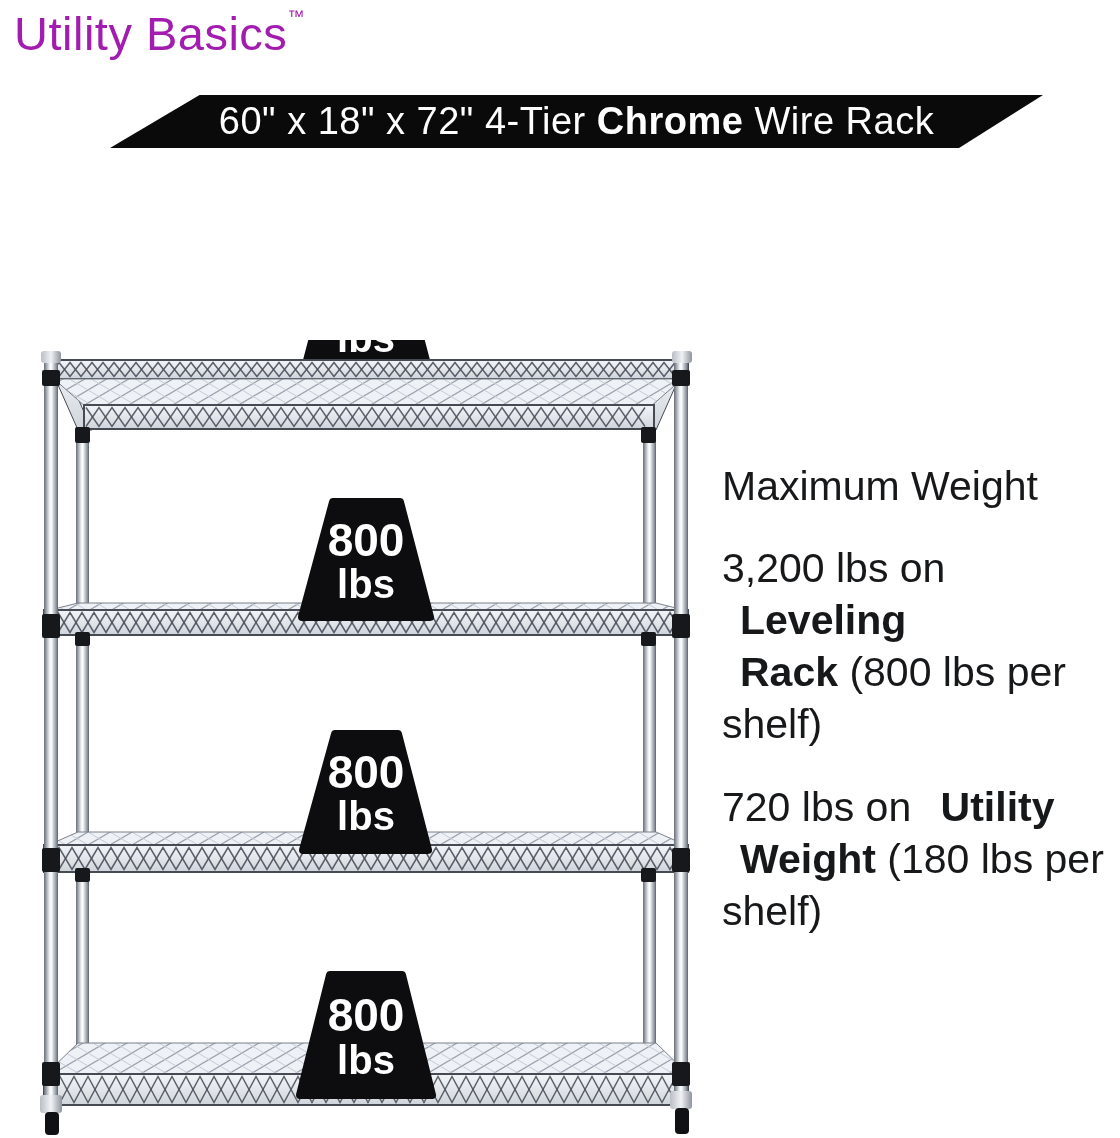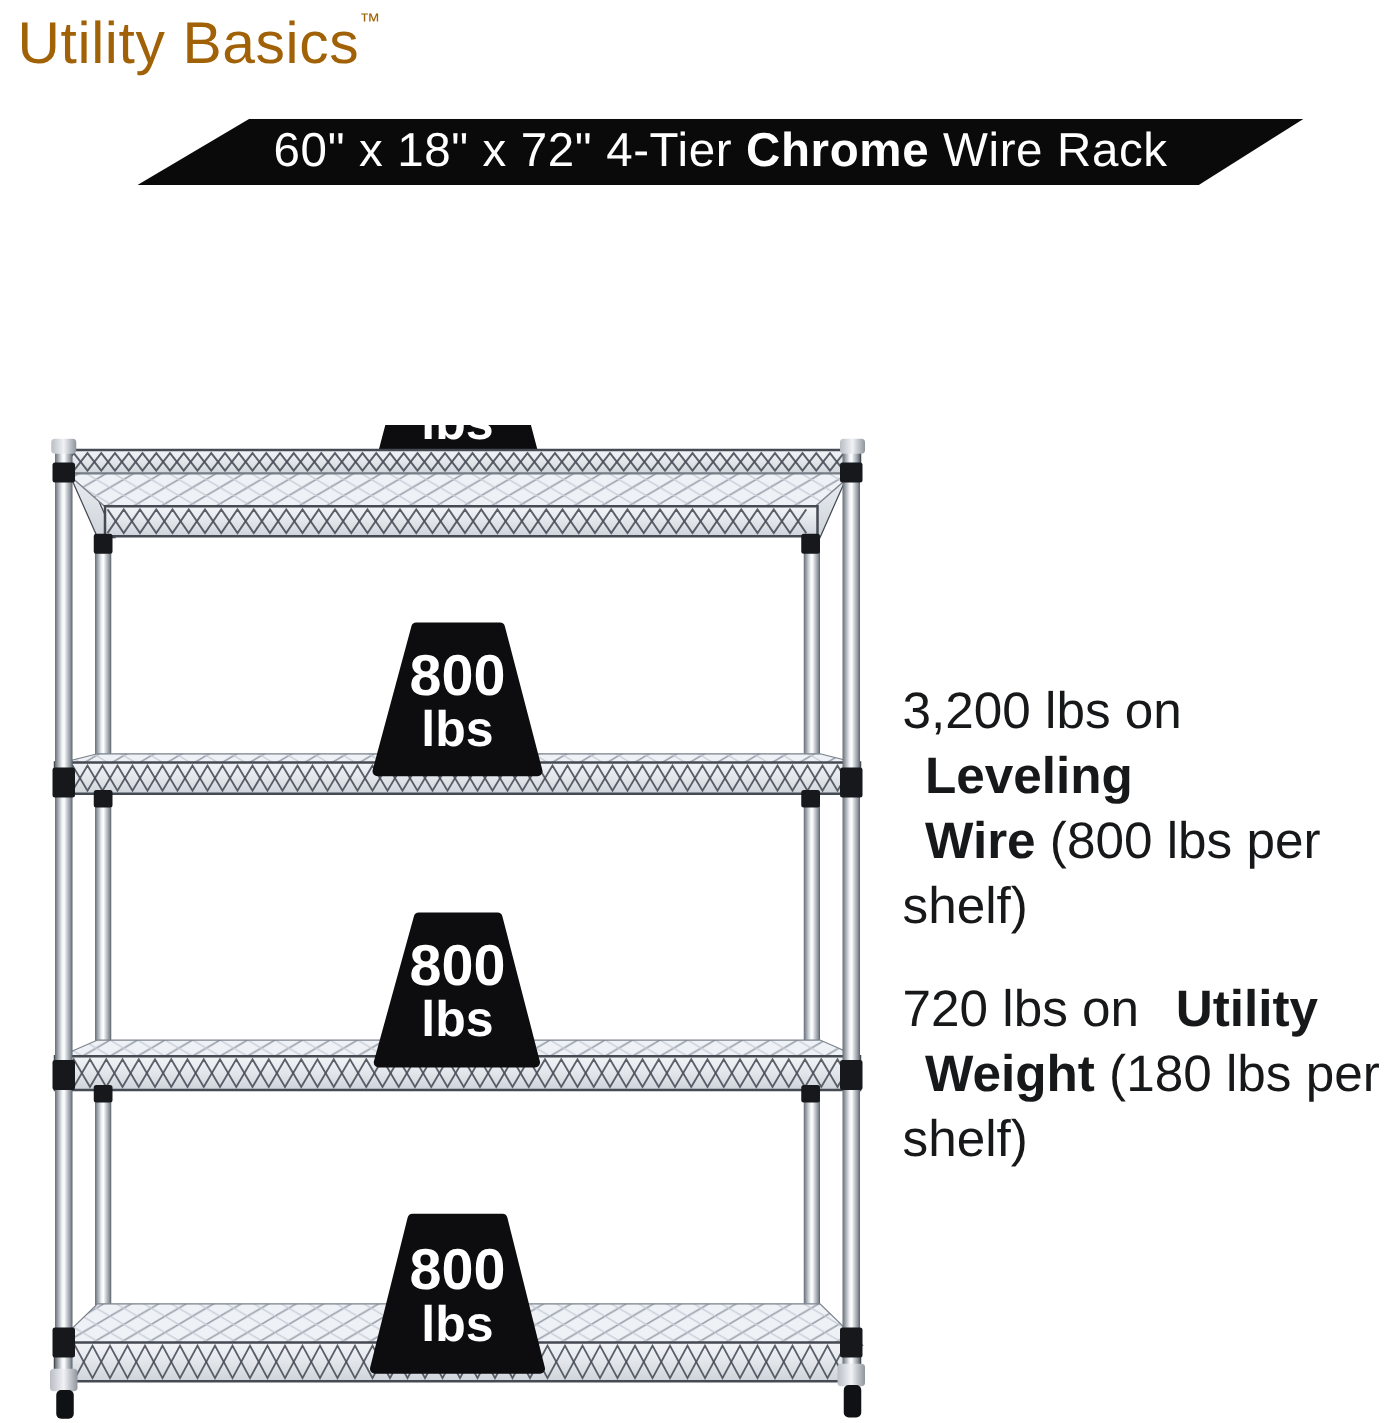--- a/index.html
+++ b/index.html
@@ -3,21 +3,21 @@
 <meta charset="utf-8">
 <style>
   html,body{margin:0;padding:0;}
   body{
     width:1120px;height:1138px;position:relative;background:#ffffff;
     font-family:"Liberation Sans", sans-serif;overflow:hidden;
   }
   
   .logo{
     position:absolute;left:14px;top:6px;
-    font-size:47px;color:#a16207;letter-spacing:.5px;
+    font-size:47px;color:#a21caf;letter-spacing:.5px;
   }
   .logo .tm{font-size:17px;vertical-align:28px;letter-spacing:0;}
   
   .banner{
     position:absolute;left:110px;top:95px;width:933px;height:53px;
     background:#0a0a0b;color:#fff;
     clip-path:polygon(9.6% 0%,100% 0%,91% 100%,0% 100%);
     display:flex;align-items:center;justify-content:center;
   }
   .banner .txt{font-size:38px;white-space:nowrap;letter-spacing:.5px;}
@@ -162,16 +162,16 @@
     <rect class="blackpart" x="672" y="370" width="18" height="16" rx="2"></rect>
     <rect class="blackpart" x="672" y="614" width="18" height="24" rx="2"></rect>
     <rect class="blackpart" x="672" y="848" width="18" height="24" rx="2"></rect>
     <rect class="blackpart" x="672" y="1062" width="18" height="24" rx="2"></rect>
     <rect x="670" y="1091" width="22" height="18" rx="3" fill="url(#capGrad)"></rect>
     <rect x="675" y="1108" width="14" height="26" rx="4" fill="#101114"></rect>
   </g>
 </svg>
 
 <div class="info">
-  <p class="heading"><br></p>
-  <p class="cap1"><span>3,200 lbs on </span><b>Leveling</b><br><b>Wire</b><span> (800 lbs per</span><br><span>shelf)</span></p>
+  <p class="heading"><span>Maximum Weight</span><br></p>
+  <p class="cap1"><span>3,200 lbs on </span><b>Leveling</b><br><b>Rack</b><span> (800 lbs per</span><br><span>shelf)</span></p>
   <p class="cap2"><span>720 lbs on </span><b>Utility</b><br><b>Weight</b><span> (180 lbs per</span><br><span>shelf)</span></p>
 </div>
 
 </body></html>

